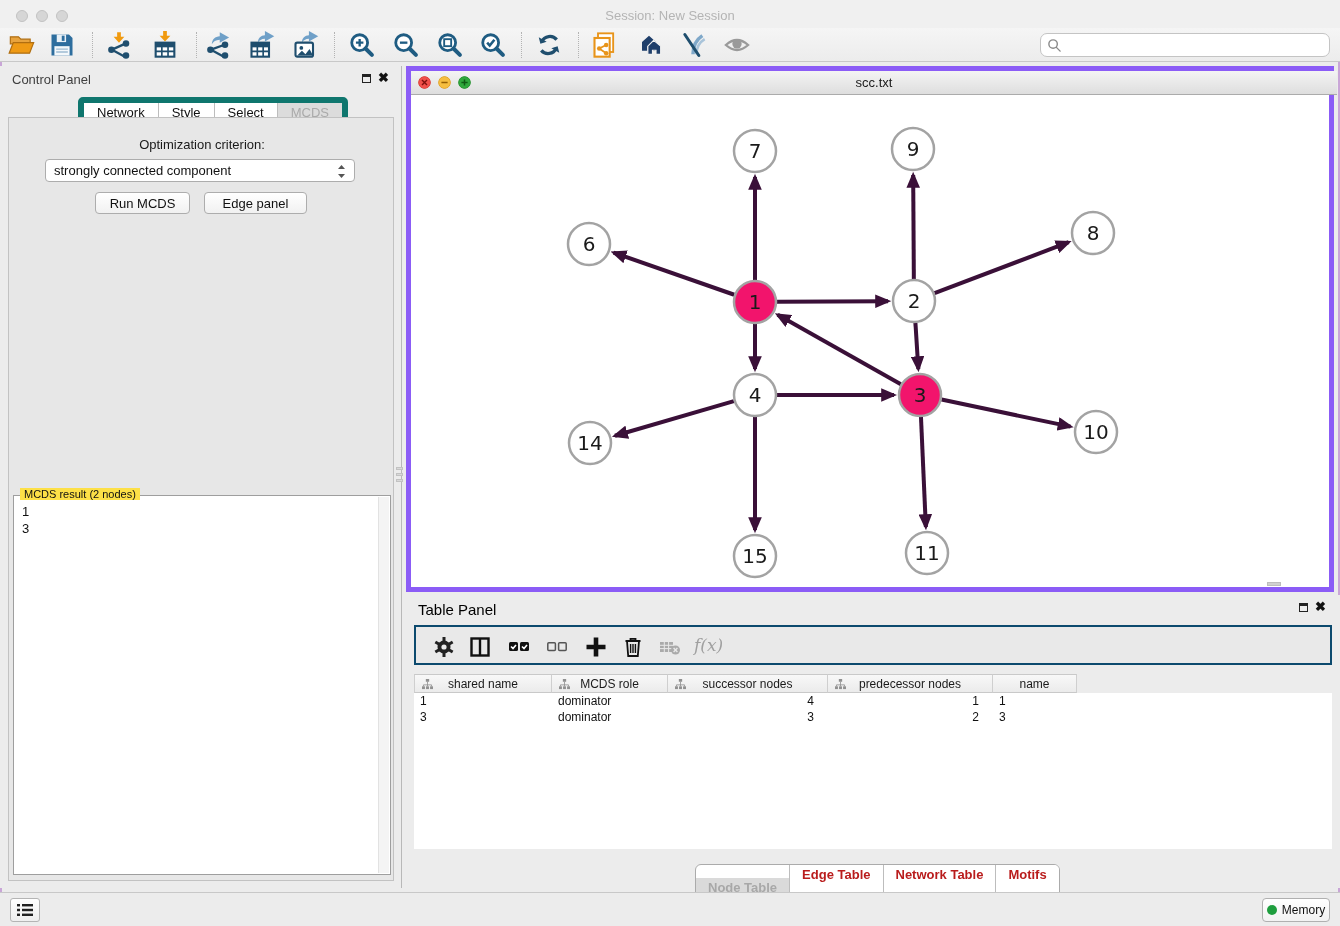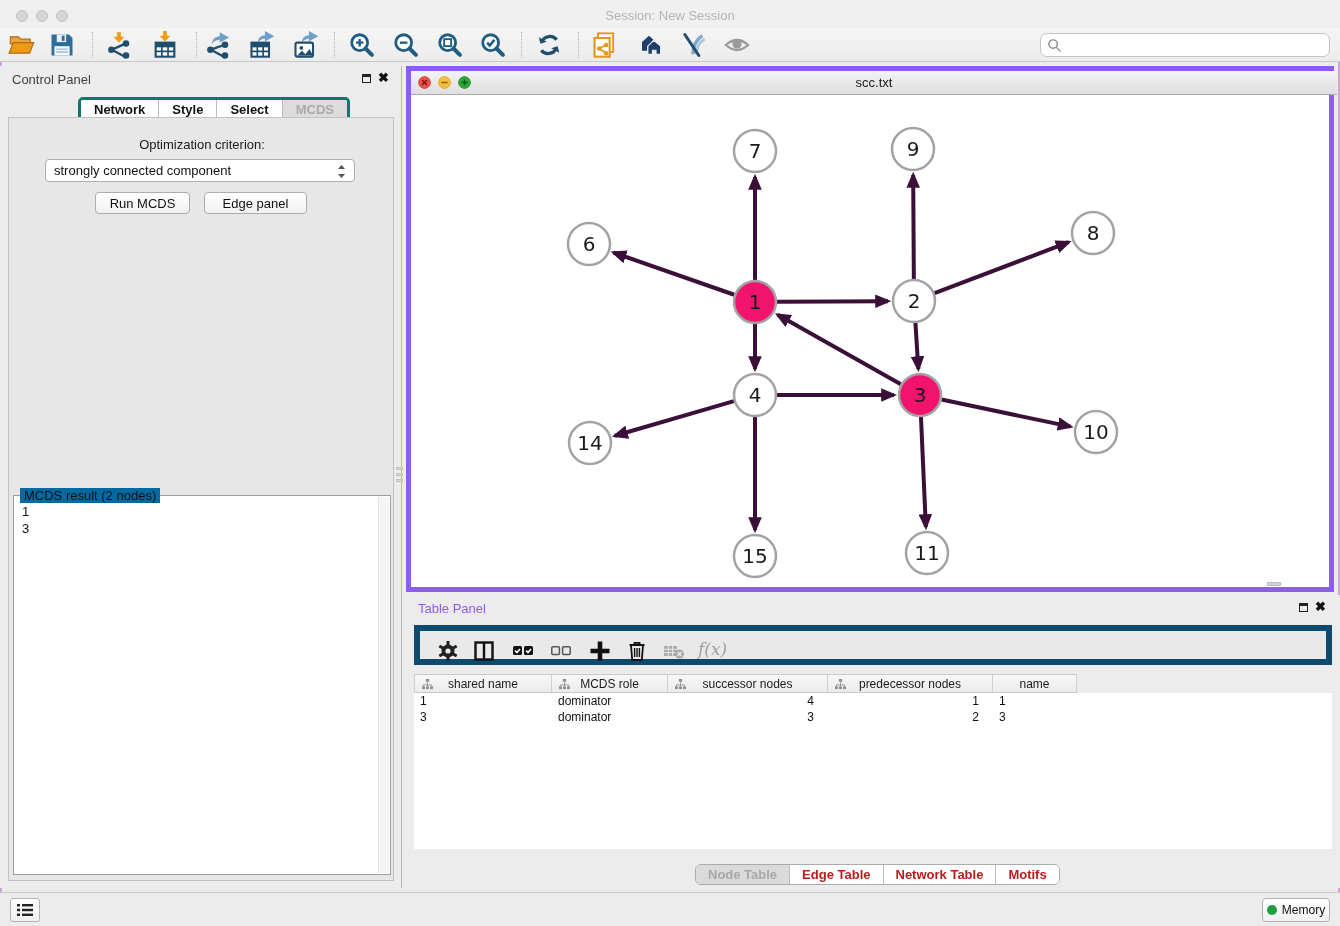--- a/index.html
+++ b/index.html
@@ -20,64 +20,64 @@
   .tbsep { position:absolute; top:4px; height:26px; width:0; border-left:1px dotted #b3b3b3; }
   #searchbox { left:1040px; top:5px; width:290px; height:24px; background:#fff; border:1px solid #c4c4c4; border-radius:7px; display:flex; align-items:center; padding-left:6px; }
   #searchbox input { border:none; outline:none; flex:1; font-size:13px; background:transparent; margin-left:4px; }
 
   
   #control-panel { left:0; top:66px; width:402px; height:822px; background:#ececec; border-right:1px solid #b8b8b8; }
   #cp-title { left:12px; top:6px; font-size:13px; color:#404040; }
   .panel-btns { position:absolute; display:flex; gap:7px; align-items:center; }
   .float-ic { width:9px; height:9px; border:1.5px solid #222; border-top-width:3px; display:inline-block; }
   .close-ic { font-size:13px; font-weight:bold; color:#111; line-height:10px; }
-  #ctrl-tabs { left:78px; top:31px; display:flex; border:3px solid #0f766e; border-radius:5px; overflow:hidden; background:#fff;font-weight:bold; }
+  #ctrl-tabs { left:78px; top:31px; display:flex; border:6px solid #0f766e; border-radius:5px; overflow:hidden; background:#fff; }
   .ctab { font-size:13px; padding:2px 13px; background:#fff; color:#111; border-left:1px solid #bdbdbd; cursor:pointer; }
   .ctab:first-child { border-left:none; }
   .ctab.active { background:#dcdcdc; color:#aaa;text-align:center; }
   #cp-content { left:8px; top:51px; width:386px; height:764px; background:#e7e7e7; border:1px solid #c2c2c2; }
   #opt-label { left:0; top:19px; width:386px; text-align:center; font-size:13px; color:#1a1a1a; }
   #criterion { left:36px; top:41px; width:310px; height:23px; background:#fff; border:1px solid #adadad; border-radius:4px; font-size:13px; color:#111; display:flex; align-items:center; padding-left:8px; cursor:pointer; }
   #spinner { position:absolute; right:6px; top:3px; }
   .pbtn { position:absolute; top:74px; height:22px; background:linear-gradient(#ffffff,#f1f1f1); border:1px solid #adadad; border-radius:4px; font-size:13px; color:#111; display:flex; align-items:center; justify-content:center; cursor:pointer; }
   #run-btn { left:86px; width:95px; }
   #closep-btn { left:195px; width:103px; }
   #result-group { left:4px; top:377px; width:378px; height:380px; border:1px solid #9e9e9e; background:#fff; }
-  #result-legend { position:absolute; left:6px; top:-8px; background:#0369a1; padding:0 4px; font-size:13px; color:#111; }
+  #result-legend { position:absolute; left:6px; top:-8px; background:#fde047; padding:0 4px; font-size:11px; color:#111; }
   #result-lines { position:absolute; left:8px; top:7px; font-size:13px; color:#111; line-height:17px; }
   #result-scroll { position:absolute; right:1px; top:1px; width:11px; height:376px; background:#f4f4f4; border-left:1px solid #e2e2e2; }
   #splitter-grip { left:395px; top:455px; width:9px; height:38px; display:flex; flex-direction:column; gap:3px; justify-content:center; align-items:center; }
   #splitter-grip i { width:7px; height:3px; background:#d9d9d9; border:1px solid #c2c2c2; }
 
   
   #net-window { left:406px; top:66px; width:928px; height:526px; border:5px solid #8b5cf6; background:#fff; }
   #net-titlebar { left:0; top:0; width:926px; height:24px; background:linear-gradient(#f4f4f4,#dedede); border-bottom:1px solid #ababab; }
   .tlight { position:absolute; top:5px; width:13px; height:13px; border-radius:50%; cursor:pointer; }
   #net-title { left:0; top:4px; width:926px; text-align:center; font-size:13px; color:#1a1a1a; }
   #graph { left:0; top:24px; }
   #net-resize { left:856px; bottom:1px; width:14px; height:4px; background:#d0d0d0; border:1px solid #bdbdbd; }
 
   
   #table-panel { left:406px; top:595px; width:934px; height:293px; background:#ececec; }
-  #tp-title { left:12px; top:6px; font-size:13px; color:#8b5cf6; }
-  #tp-toolbar { left:8px; top:30px; width:918px; height:40px; background:#e9e9e9; border:6px solid #0c4a6e; }
+  #tp-title { left:12px; top:6px; font-size:15px; color:#000000; }
+  #tp-toolbar { left:8px; top:30px; width:918px; height:40px; background:#e9e9e9; border:2px solid #0c4a6e; }
   .ttbicon { position:absolute; top:8px; width:24px; height:24px; cursor:pointer; }
   #fx-label { position:absolute; left:278px; top:8px; font-family:"DejaVu Serif", serif; font-style:italic; font-size:17px; color:#a0a0a0; }
   #tbl-header { left:8px; top:79px; height:19px; display:flex; }
   .th { position:relative; height:19px; background:linear-gradient(#f8f8f8,#ebebeb); border-top:1px solid #c9c9c9; border-bottom:1px solid #c9c9c9; border-right:1px solid #cfcfcf; font-size:12px; color:#1a1a1a; display:flex; align-items:center; justify-content:center; cursor:pointer; }
   .th:first-child { border-left:1px solid #cfcfcf; }
   .th .sort-ic { position:absolute; left:7px; top:4px; }
   #tbl-body { left:8px; top:98px; width:918px; height:156px; background:#fff; }
   .trow { display:flex; height:16px; }
   .td { font-size:12px; color:#111; line-height:16px; padding:0 6px; white-space:nowrap; overflow:hidden; }
   .td.right { text-align:right; padding-right:14px; }
   #tbl-tabs { left:289px; top:269px; display:flex; border:1px solid #ababab; border-radius:6px; overflow:hidden; background:#fff; }
   .btab { font-size:13px; font-weight:bold; padding:2px 12px; background:#fff; color:#b91c1c; border-left:1px solid #bdbdbd; cursor:pointer; }
   .btab:first-child { border-left:none; }
-  .btab.active { background:#dadada; color:#a8a8a8; }
+  .btab.active { background:#dadada; color:#a8a8a8;margin-top:13px; }
 
   
   #statusbar { left:0; top:892px; width:1340px; height:34px; background:#ececec; border-top:1px solid #c8c8c8; }
   #list-btn { left:10px; top:5px; width:30px; height:24px; background:linear-gradient(#fff,#efefef); border:1px solid #b4b4b4; border-radius:3px; display:flex; align-items:center; justify-content:center; cursor:pointer; }
   #memory-btn { left:1262px; top:5px; width:68px; height:24px; background:linear-gradient(#fff,#f2f2f2); border:1px solid #b0b0b0; border-radius:4px; display:flex; align-items:center; justify-content:center; gap:5px; font-size:12px; color:#111; cursor:pointer; }
   #memory-dot { width:10px; height:10px; border-radius:50%; background:#1e9e3e; }
 </style>
 </head>
 <body>
 

